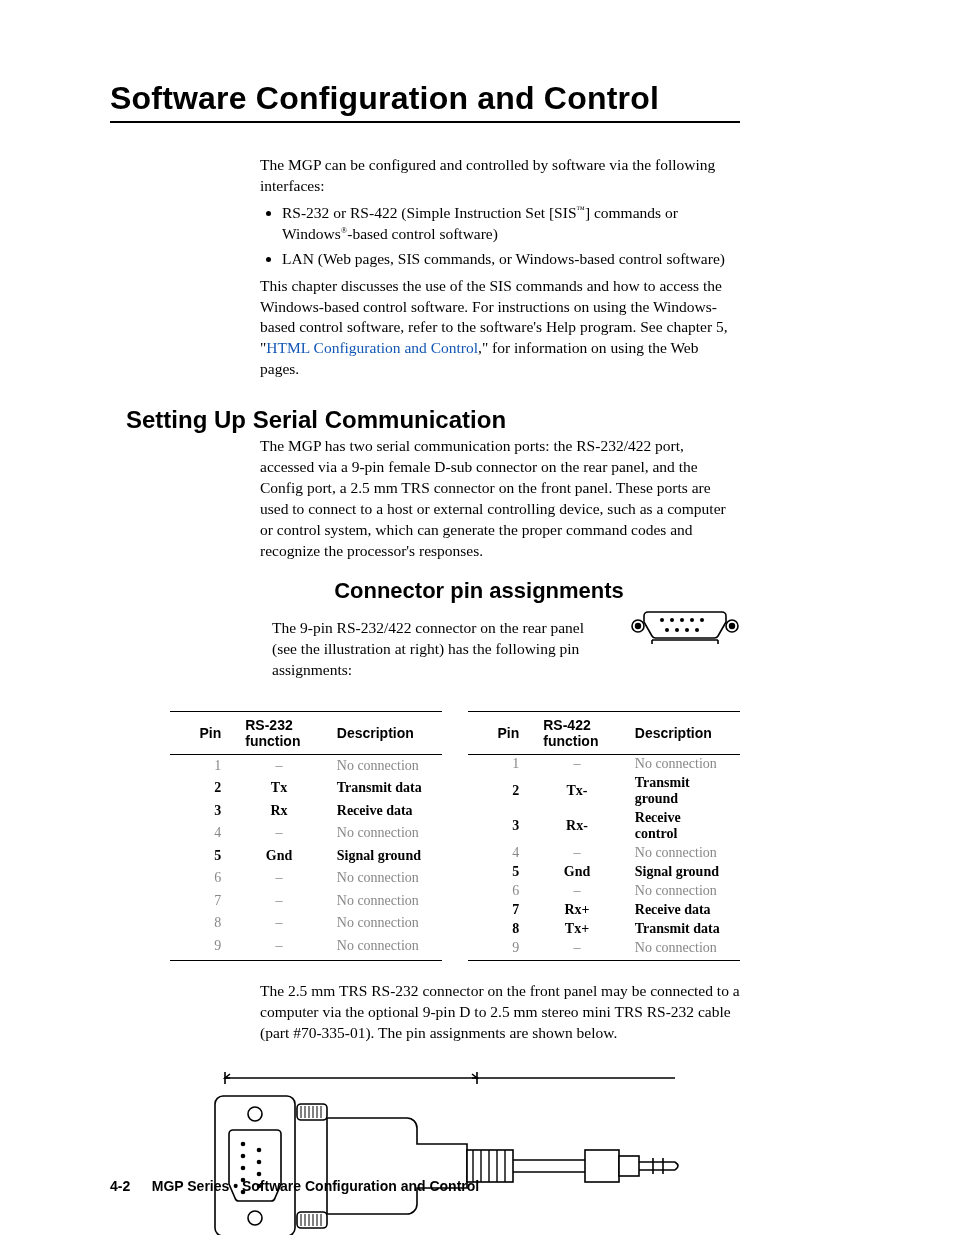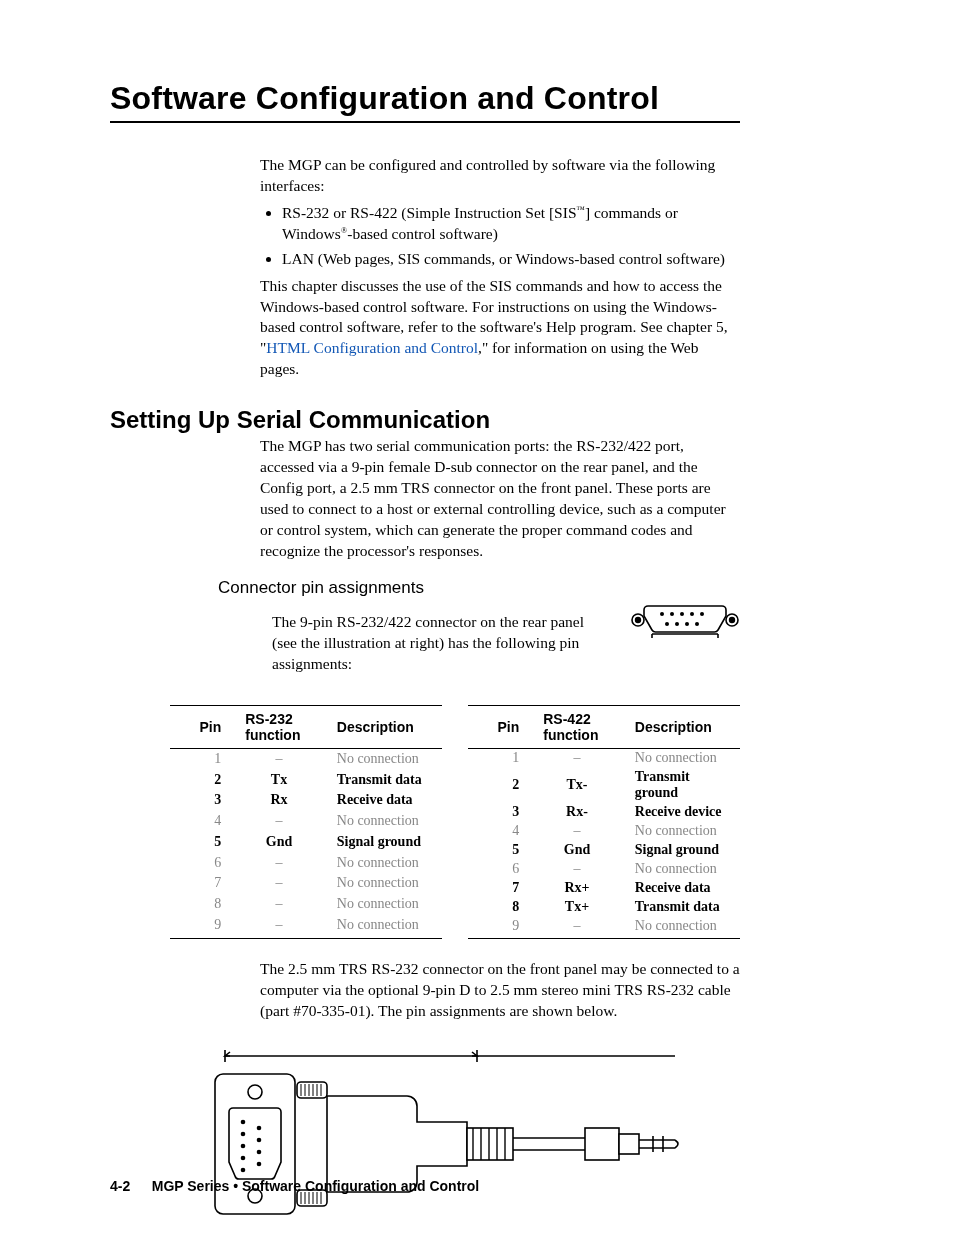--- a/index.html
+++ b/index.html
@@ -27,27 +27,28 @@
   .body-block { margin-left: 150px; font-size: 15.5px; line-height: 1.35; }
   .body-block p { margin: 0 0 6px 0; }
   ul.bullets { margin: 4px 0 6px 22px; padding: 0; }
   ul.bullets li { margin: 0 0 4px 0; }
   .tm { font-size: 0.55em; vertical-align: super; }
   a.xref { color: #1257b5; text-decoration: none; }
   h2.section {
     font-family: "Trebuchet MS", "Lucida Grande", Arial, sans-serif;
     font-weight: 800;
     font-size: 24px;
-    margin: 26px 0 2px 0;
+    margin: 26px 0 2px 16px;
   }
   h3.subsection {
     font-family: "Trebuchet MS", "Lucida Grande", Arial, sans-serif;
-    font-weight: 400;
-    font-size: 17px;
+    font-weight: 700;
+    font-size: 22px;
     margin: 16px 0 2px 108px;
+    text-align: center;
   }
   .pin-note-row {
     display: flex;
     align-items: flex-start;
     gap: 24px;
     margin-left: 150px;
   }
   .pin-note-row p { margin: 12px; font-size: 15.5px; line-height: 1.35; max-width: 410px; }
   .db9 { flex: 0 0 auto; margin-top: -2px; }
 
@@ -249,21 +250,21 @@
             <td class="c3">No connection</td>
           </tr>
           <tr class="bold">
             <td class="c1">2</td>
             <td class="c2">Tx-</td>
             <td class="c3">Transmit ground</td>
           </tr>
           <tr class="bold">
             <td class="c1">3</td>
             <td class="c2">Rx-</td>
-            <td class="c3">Receive device</td>
+            <td class="c3">Receive control</td>
           </tr>
           <tr class="dim">
             <td class="c1">4</td>
             <td class="c2">–</td>
             <td class="c3">No connection</td>
           </tr>
           <tr class="bold">
             <td class="c1">5</td>
             <td class="c2">Gnd</td>
             <td class="c3">Signal ground</td>

